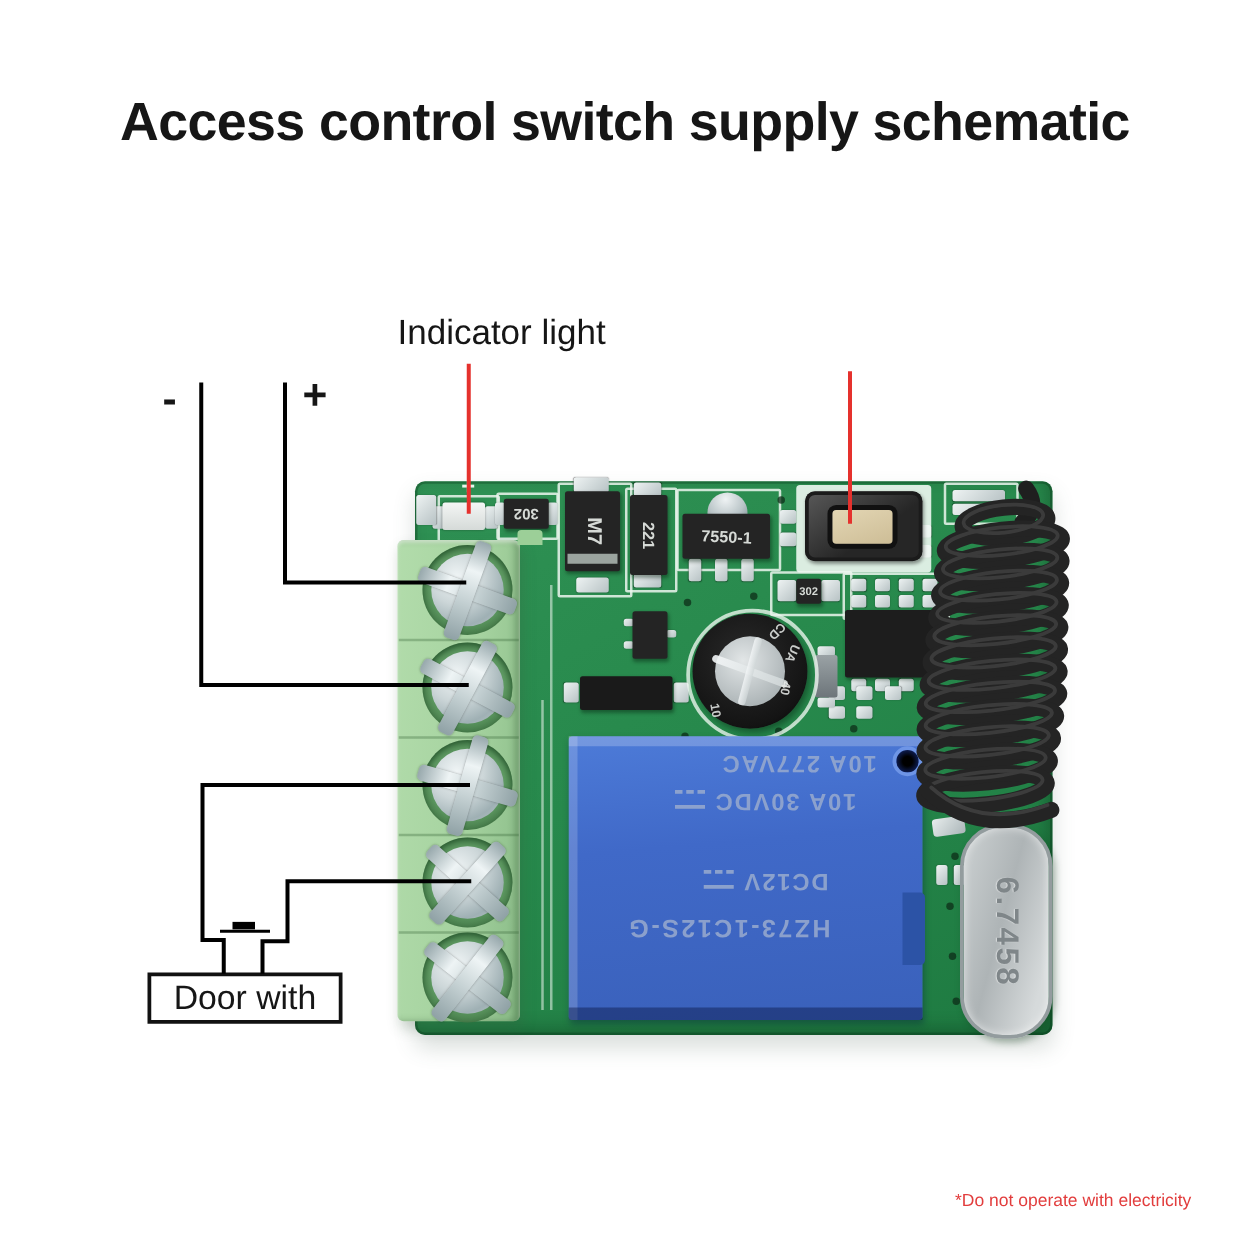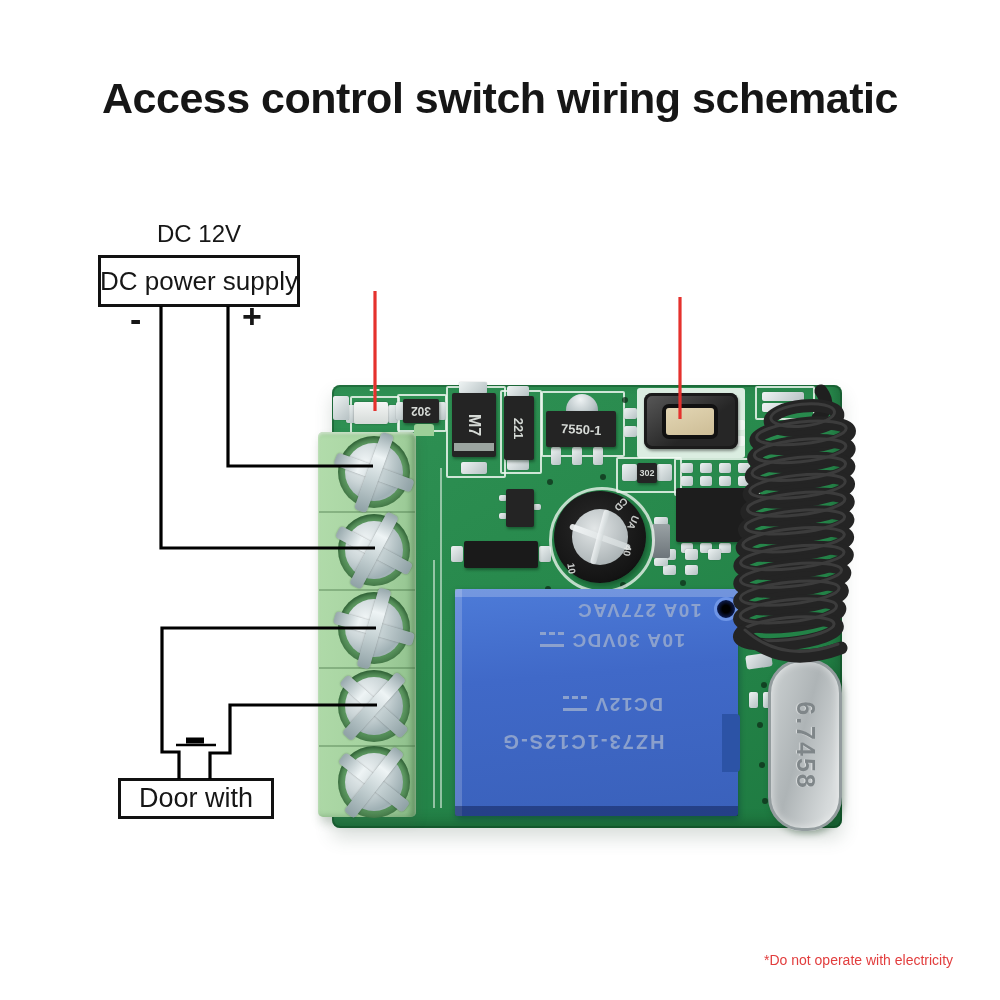--- a/index.html
+++ b/index.html
@@ -74,29 +74,26 @@
   .relaytab{left:722px;top:714px;width:18px;height:58px;background:#2c53a6;border-radius:0 4px 4px 0;}
   .relayhole{left:714px;top:597px;width:18px;height:18px;border-radius:50%;border:3px solid #6e95e6;
              background:radial-gradient(circle,#000 30%,#16308a);}
   svg{display:block;}
 </style>
 </head>
 <body>
 
 <div class="stage">
 
-  <div class="abs title">Access control switch wiring schematic</div>
-
-  <div class="abs smalllbl" style="left:98px;top:220px;width:202px;text-align:center;">DC 12V</div>
-  <div class="abs box" style="left:98px;top:255px;width:196px;height:46px;">
-    <span>DC power supply</span>
-  </div>
+  <div class="abs title">Access control switch supply schematic</div>
+
   <div class="abs sign" style="left:130px;top:300px;">-</div>
   <div class="abs sign" style="left:242px;top:297px;">+</div>
 
+  <div class="abs lbl" style="left:318px;top:250px;">Indicator light</div>
 
   <div class="abs box" style="left:118px;top:778px;width:150px;height:35px;font-size:27px;">
     <span>Door with</span>
   </div>
 
   <div class="abs footnote">*Do not operate with electricity</div>
 
   <div class="abs pcb"></div>
 
   <div id="autolayer">

